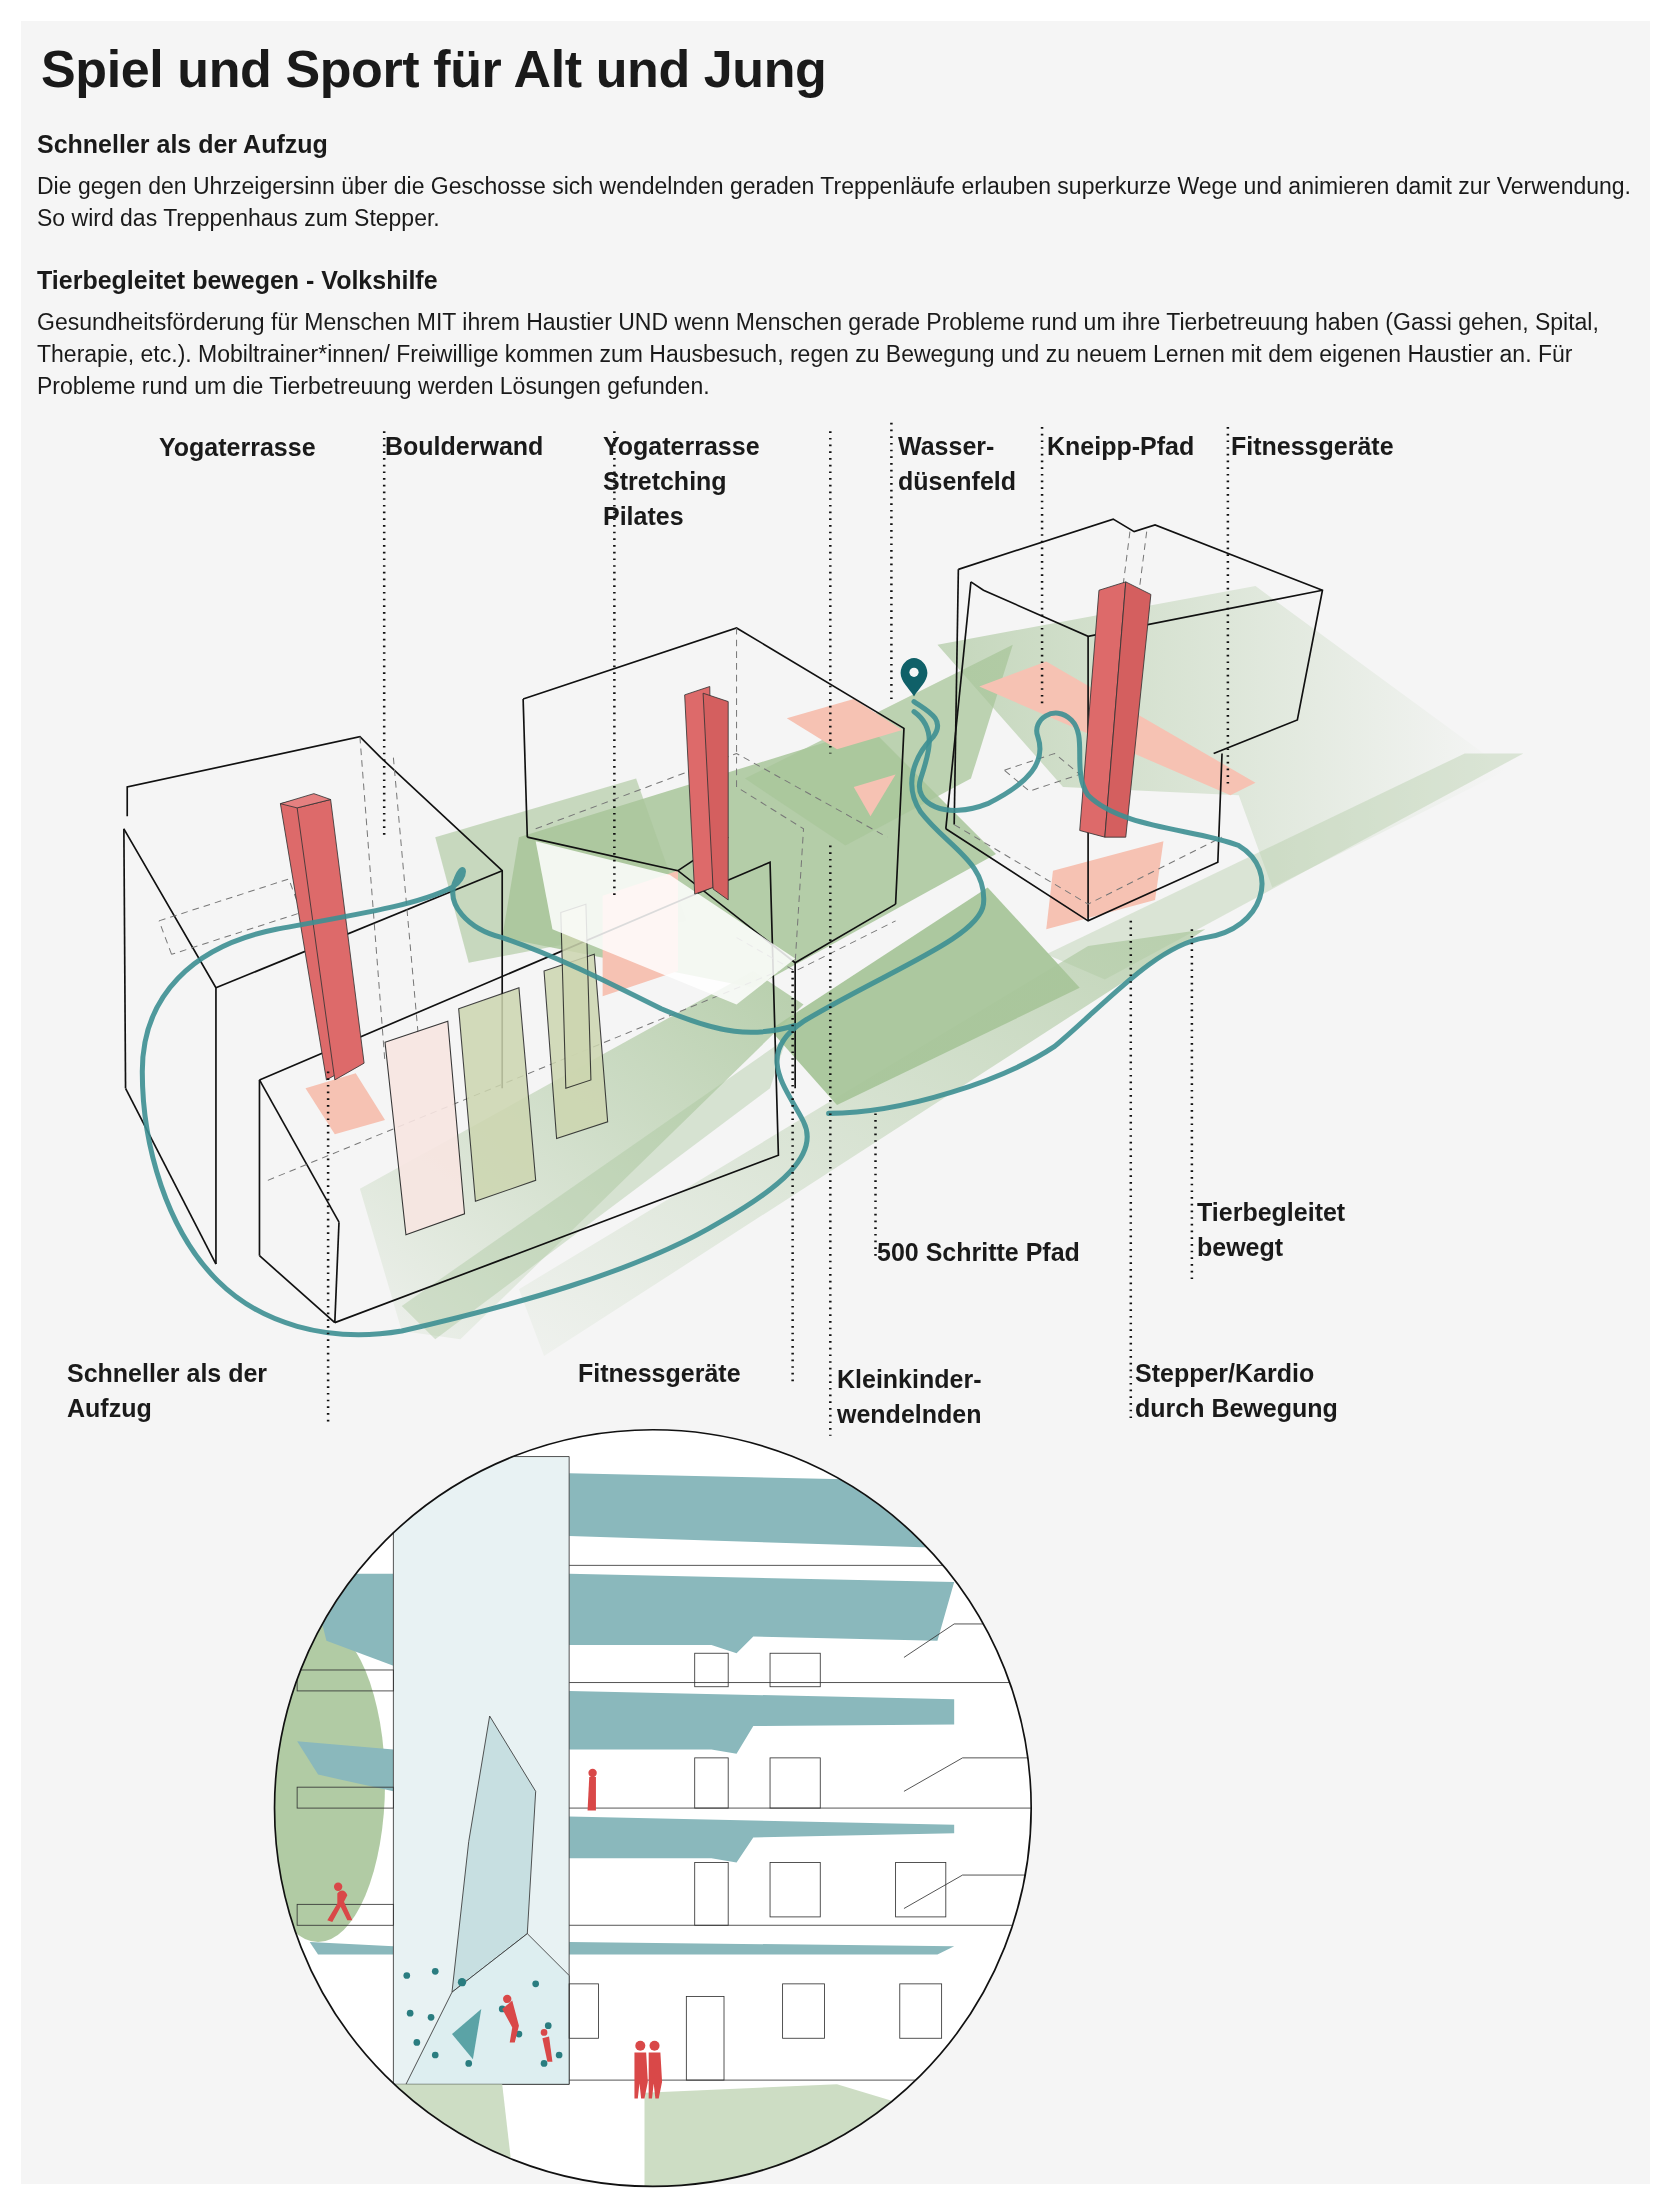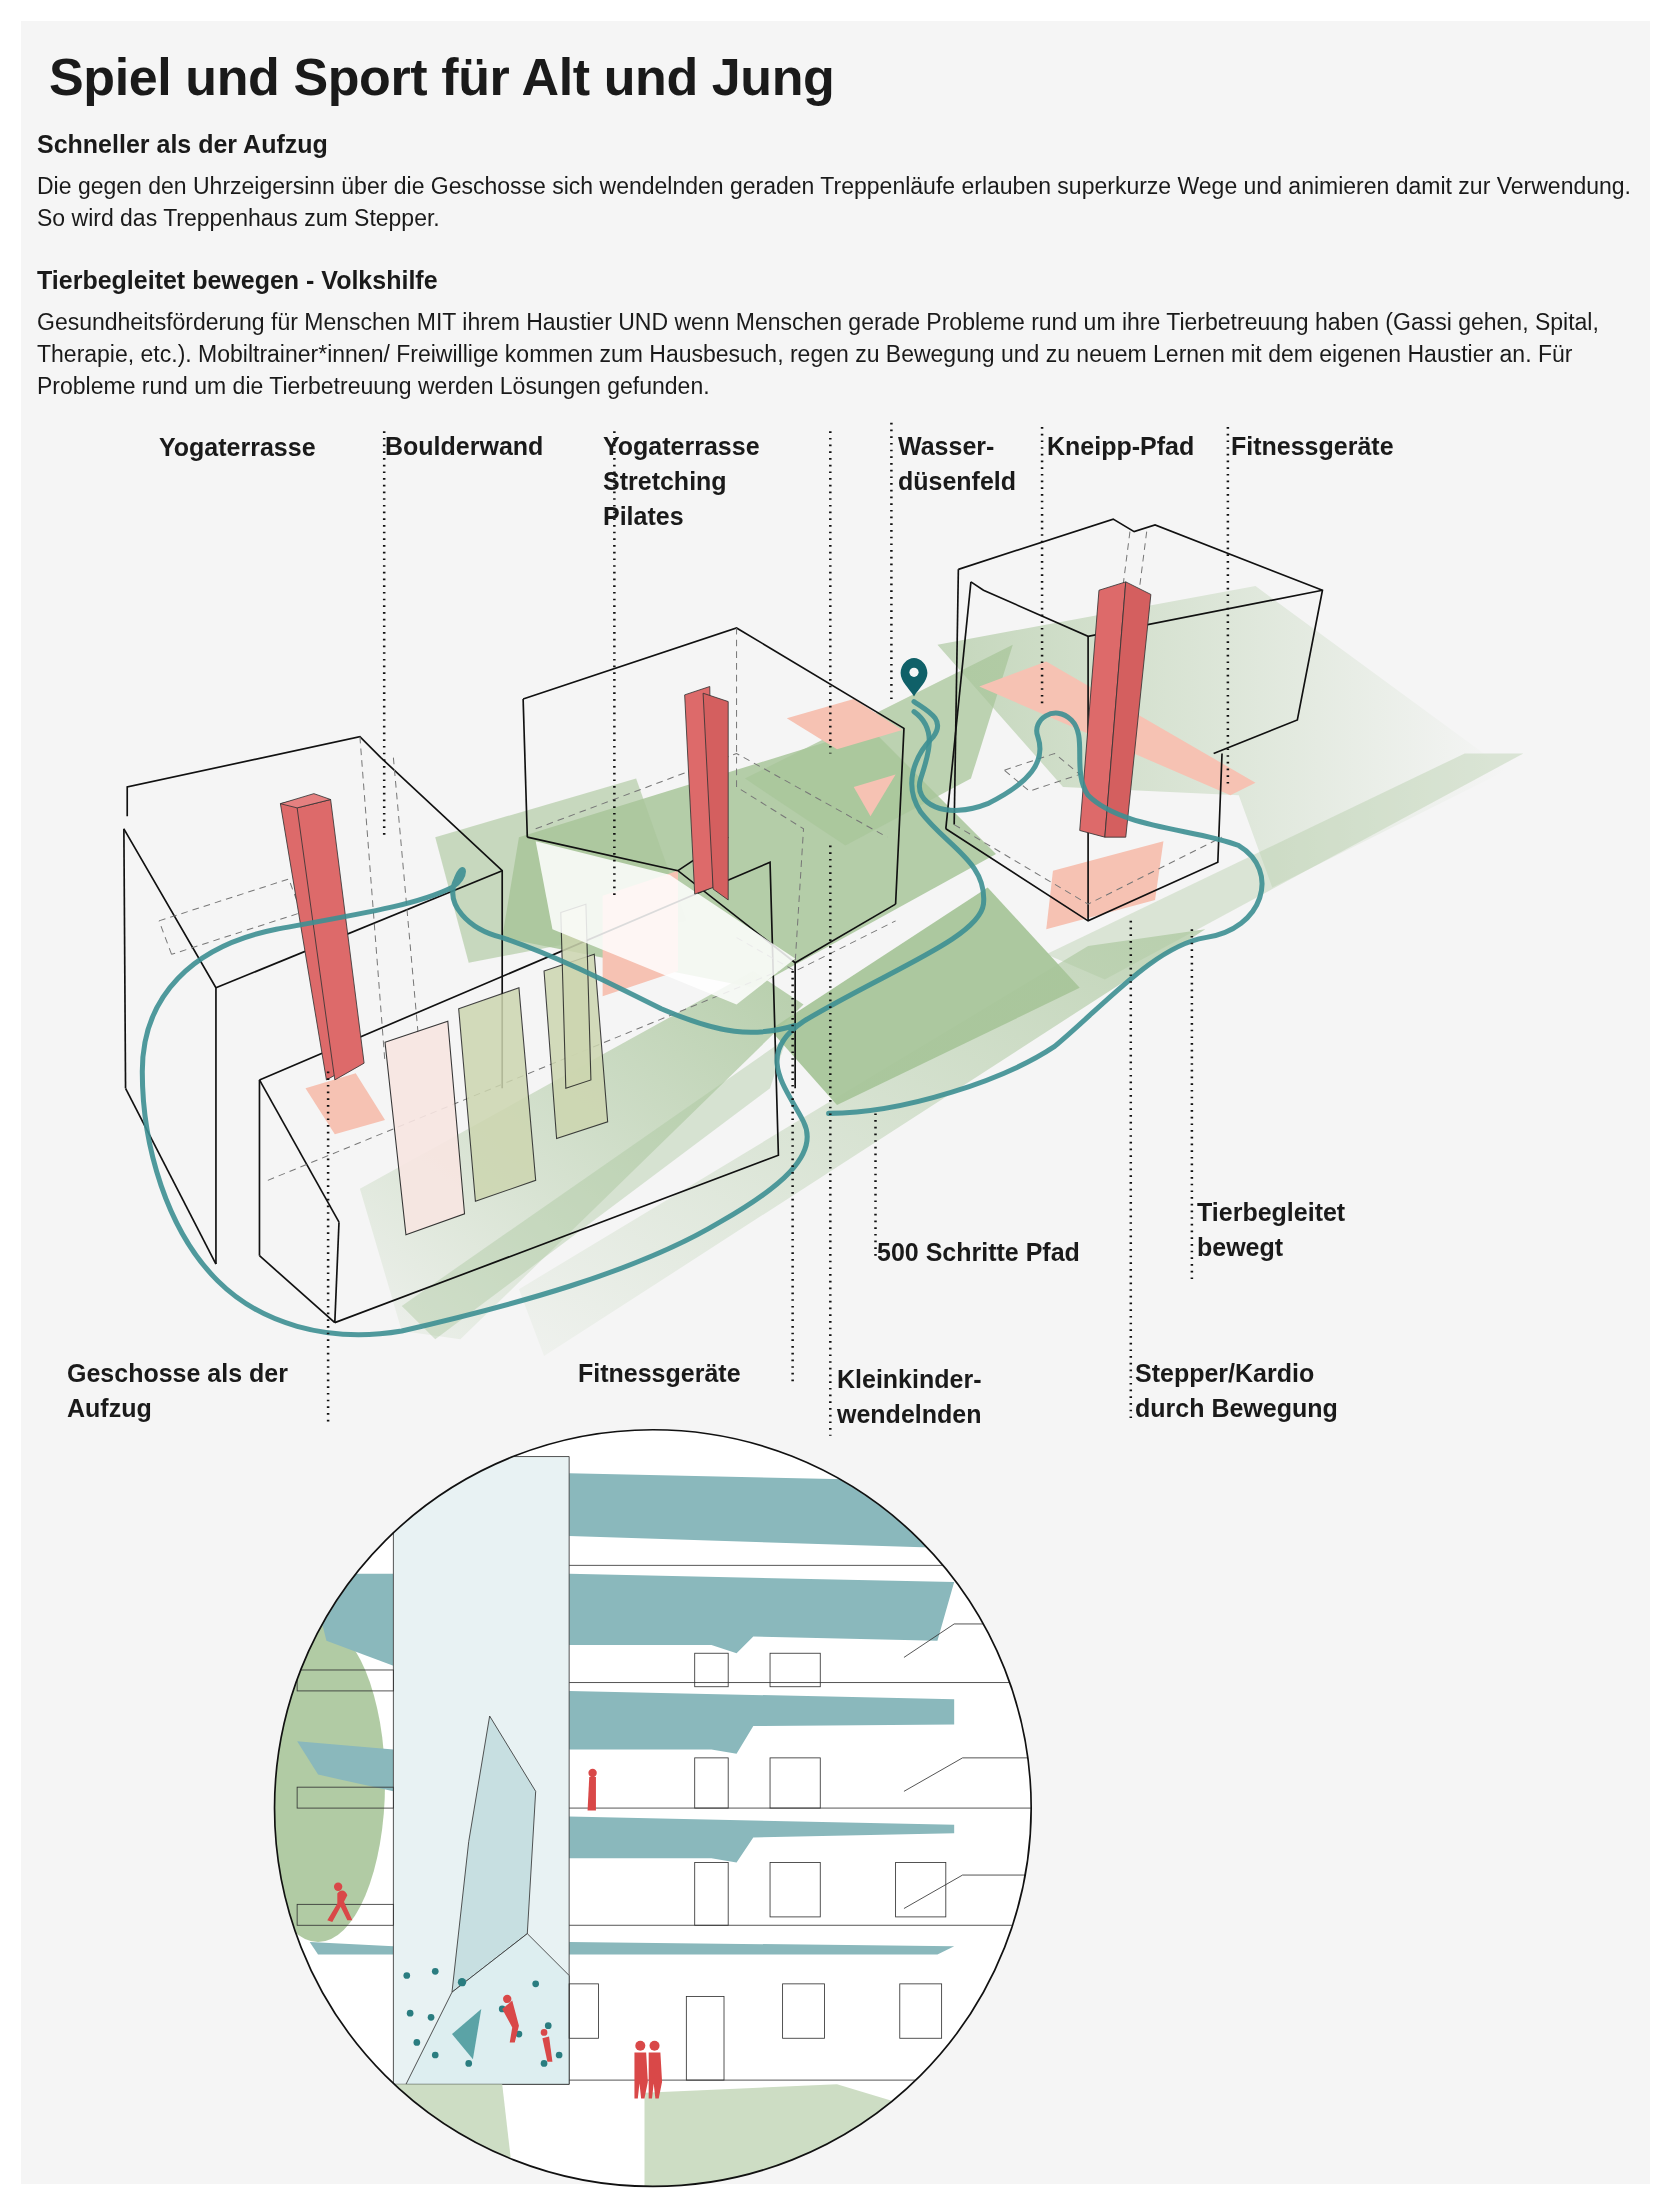--- a/index.html
+++ b/index.html
@@ -1,18 +1,18 @@
 <!DOCTYPE html>
 <html style="font-size:13.4px"><head>
 <meta charset="utf-8">
 <style>
   html,body{margin:0;padding:0;background:#ffffff;}
   body{width:1674px;height:2205px;position:relative;overflow:hidden;font-family:"Liberation Sans","DejaVu Sans",sans-serif;color:#1a1a1a;}
   .panel{position:absolute;left:21px;top:21px;width:1629px;height:2163px;background:#f5f5f5;}
-  .title{position:absolute;left:37px;top:35px;font-size:52px;font-weight:700;letter-spacing:-0.4px;margin:12px;white-space:nowrap;}
+  .title{position:absolute;left:37px;top:35px;font-size:52px;font-weight:700;letter-spacing:-0.4px;margin:4px;white-space:nowrap;}
   .h2{position:absolute;left:37px;font-size:25px;font-weight:700;margin:0;white-space:nowrap;}
   .para{position:absolute;left:37px;width:1607px;font-size:23px;line-height:32px;margin:0;}
   .lbl{position:absolute;font-size:25px;font-weight:700;line-height:35px;white-space:pre-line;}
   .lbl.r{text-align:left;}
   svg{position:absolute;left:0;top:0;}
 </style>
 </head>
 <body>
 
 <div class="panel"></div>
@@ -242,21 +242,21 @@
 <div class="lbl r" style="left:159px;top:430px;width:218px">Yogaterrasse</div>
 <div class="lbl r" style="left:385px;top:429px;width:224px">Boulderwand</div>
 <div class="lbl r" style="left:603px;top:429px;width:222px">Yogaterrasse
 Stretching
 Pilates</div>
 <div class="lbl" style="left:898px;top:429px;width:151px">Wasser-
 düsenfeld</div>
 <div class="lbl" style="left:1047px;top:429px;width:184px">Kneipp-Pfad</div>
 <div class="lbl" style="left:1231px;top:429px;width:218px">Fitnessgeräte</div>
 
-<div class="lbl r" style="left:67px;top:1356px;width:251px">Geschosse als der
+<div class="lbl r" style="left:67px;top:1356px;width:251px">Schneller als der
 Aufzug</div>
 <div class="lbl r" style="left:578px;top:1356px;width:209px">Fitnessgeräte</div>
 <div class="lbl" style="left:837px;top:1362px;width:193px">Kleinkinder-
 wendelnden</div>
 <div class="lbl" style="left:877px;top:1235px;width:251px">500 Schritte Pfad</div>
 <div class="lbl" style="left:1197px;top:1195px;width:201px">Tierbegleitet
 bewegt</div>
 <div class="lbl" style="left:1135px;top:1356px;width:251px">Stepper/Kardio
 durch Bewegung</div>
 

